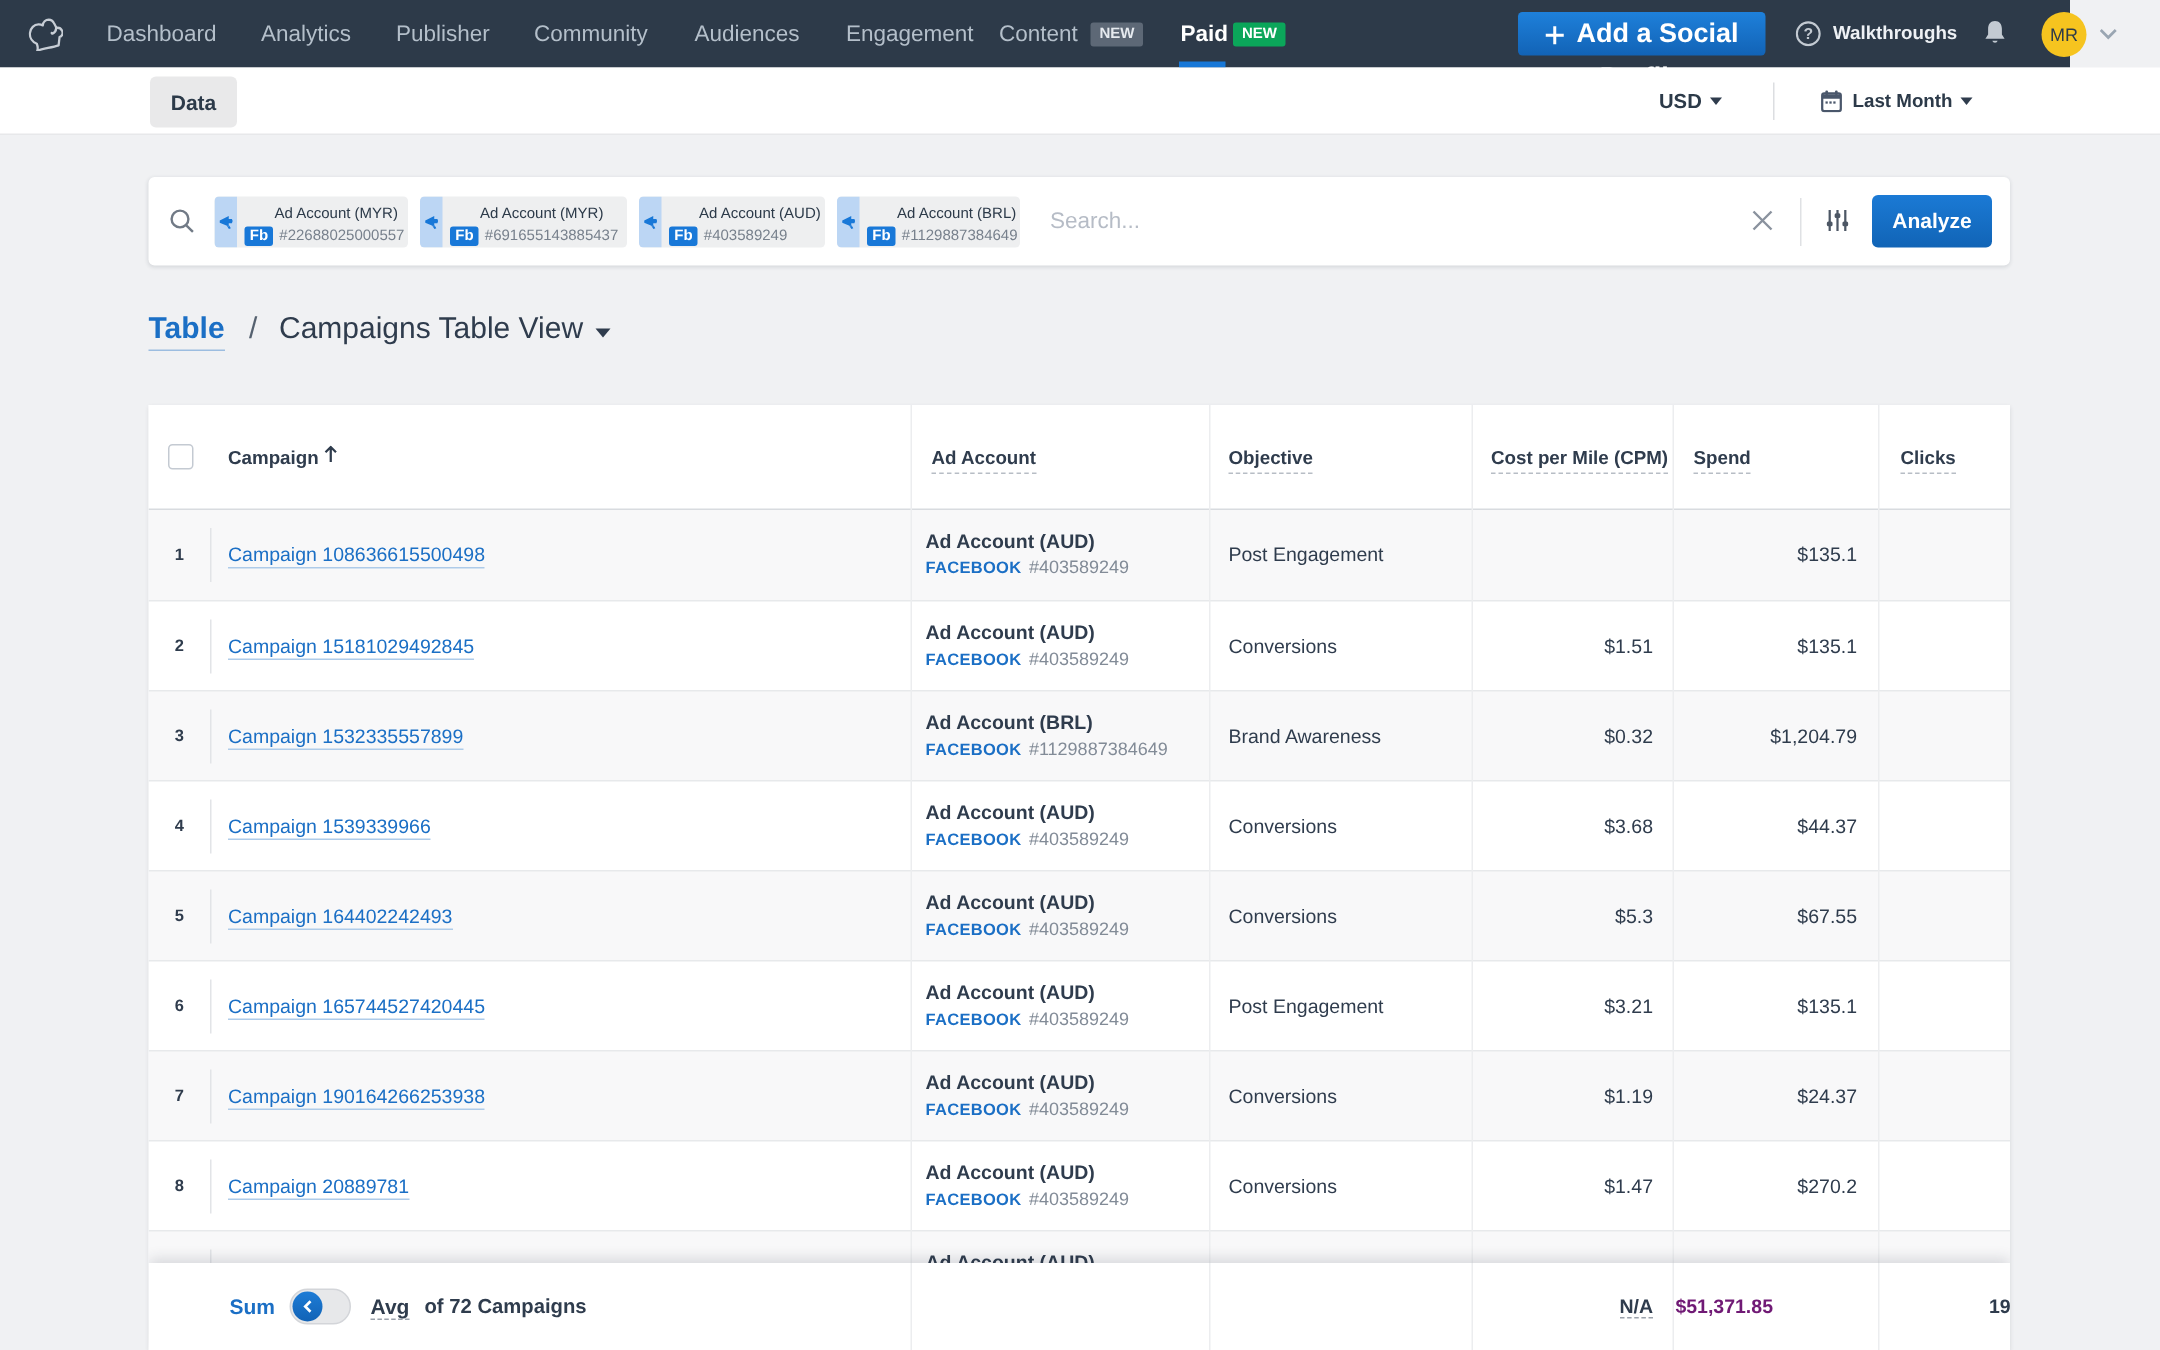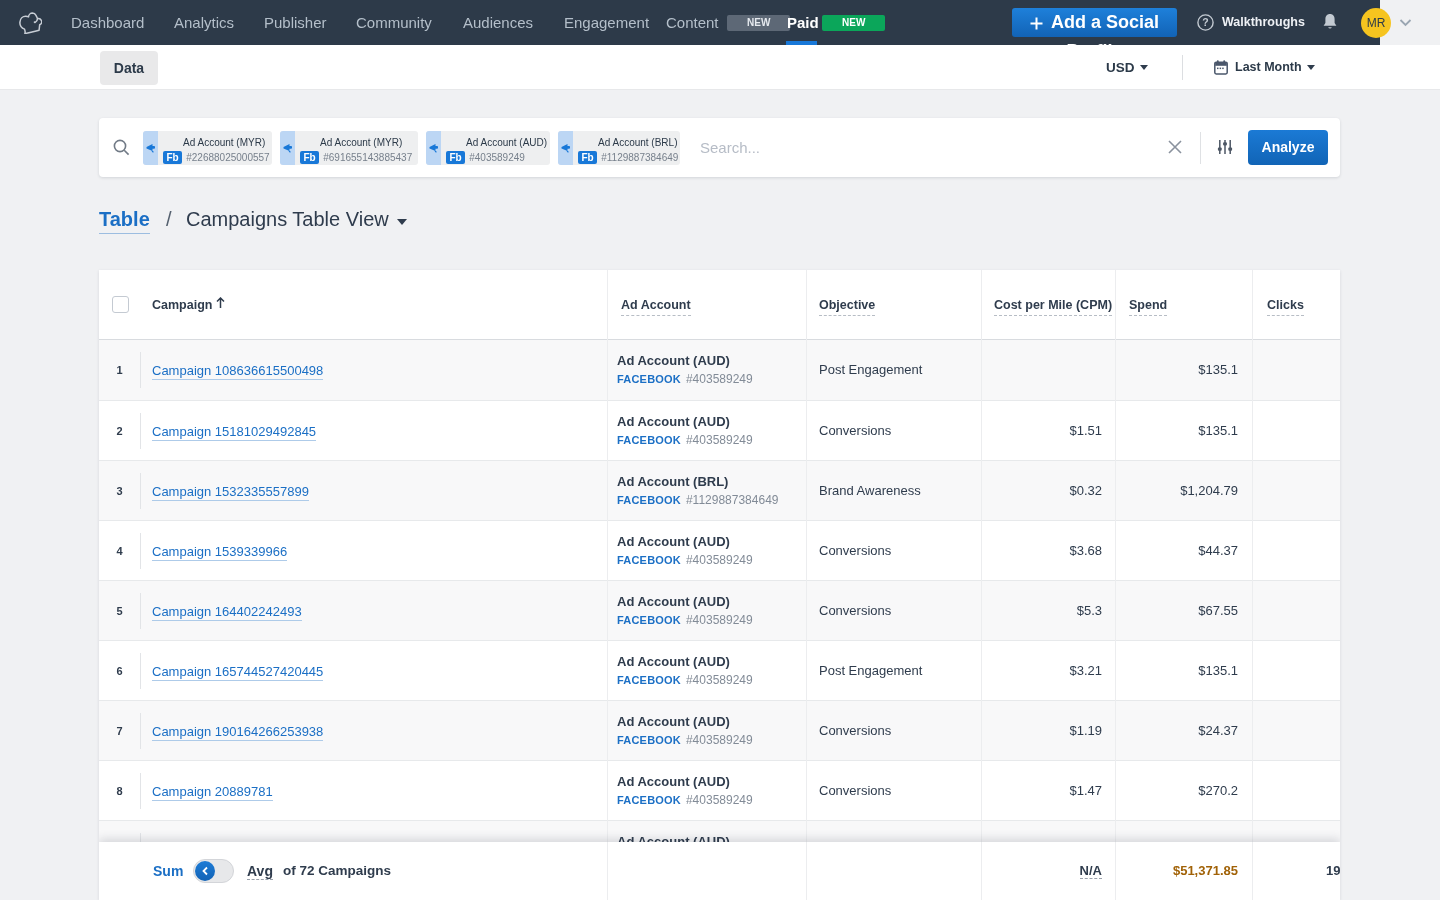--- a/index.html
+++ b/index.html
@@ -1,18 +1,18 @@
 <!DOCTYPE html>
 <html><head><meta charset="utf-8"><title>Paid</title><style>
 *{margin:0;padding:0;box-sizing:border-box}
 body{width:1440px;height:900px;font-family:"Liberation Sans",sans-serif;background:#f0f1f3;position:relative;overflow:hidden}
 .a{position:absolute}
 #nav{position:absolute;top:0;left:0;width:1380px;height:45px;background:#2d3a49}
 .nv{position:absolute;top:0;height:45px;line-height:45px;font-size:15px;color:#b4bfca;white-space:nowrap}
-.bdg{position:absolute;top:15px;height:16px;line-height:16px;font-size:10px;font-weight:bold;padding:0 20px;border-radius:2px;color:#e6eaef;background:#5d6876}
+.bdg{position:absolute;top:15px;height:16px;line-height:16px;font-size:10px;font-weight:bold;padding:0 6px;border-radius:2px;color:#e6eaef;background:#5d6876}
 .bdgG{background:#0ba65a;color:#fff}
 #addbtn{position:absolute;left:1012px;top:8px;width:165px;height:29px;border-radius:3px;background:linear-gradient(#1e80da,#1263b6);color:#fff;font-size:18px;font-weight:bold;text-align:center;line-height:29px}
 #bar2{position:absolute;top:45px;left:0;width:1440px;height:45px;background:#fff;border-bottom:1px solid #e7e8ea}
 #datatab{position:absolute;left:100px;top:6px;width:58px;height:34px;background:#e9e9ea;border-radius:4px;font-size:14px;font-weight:bold;color:#2c3a49;text-align:center;line-height:34px}
 .tri{width:0;height:0;border-left:4.5px solid transparent;border-right:4.5px solid transparent;border-top:5px solid #2f3c4d;display:inline-block}
 #card{position:absolute;left:99px;top:118px;width:1241px;height:59px;background:#fff;border-radius:4px;box-shadow:0 1px 3px rgba(30,40,55,.14)}
 .chip{display:flex;height:34px;background:#eeeff0;border-radius:3px;overflow:hidden;flex:none}
 .strip{width:15px;background:#bcd6f4;display:flex;align-items:center;justify-content:center;flex:none}
 .cbody{padding:4.5px 0 0 5px;white-space:nowrap;overflow:hidden}
 .ct1{font-size:10px;font-weight:normal;color:#2c3a49;line-height:13px;margin-left:20px}
@@ -311,15 +311,15 @@
 <div id="toggle">
         <div id="knob">
           <svg width="9" height="10" viewBox="0 0 9 10">
             <path d="M6,1.5 L2.5,5 L6,8.5" fill="none" stroke="#fff" stroke-width="1.8"></path>
           </svg>
         </div>
       </div>
 <div class="fl" style="left:148px;font-size:14px;color:#2f3c4d"><span style="border-bottom:1px dashed #9aa1ab">Avg</span></div>
 <div class="fl" style="left:184px;font-size:13.5px;color:#2f3c4d">of 72 Campaigns</div>
 <div class="fl" style="left:882px;width:121px;text-align:right;font-size:13px;color:#2f3c4d"><span style="border-bottom:1px dashed #9aa1ab">N/A</span></div>
-<div class="fl" style="left:1016px;width:123px;text-align:right;font-size:13px;color:#a16207">$51,371.85</div>
+<div class="fl" style="left:960px;width:123px;text-align:right;font-size:13px;color:#701a75">$51,371.85</div>
 <div class="fl" style="left:1227px;font-size:13px;color:#2f3c4d">19,653</div>
 </div>
 </div>
 </body></html>

